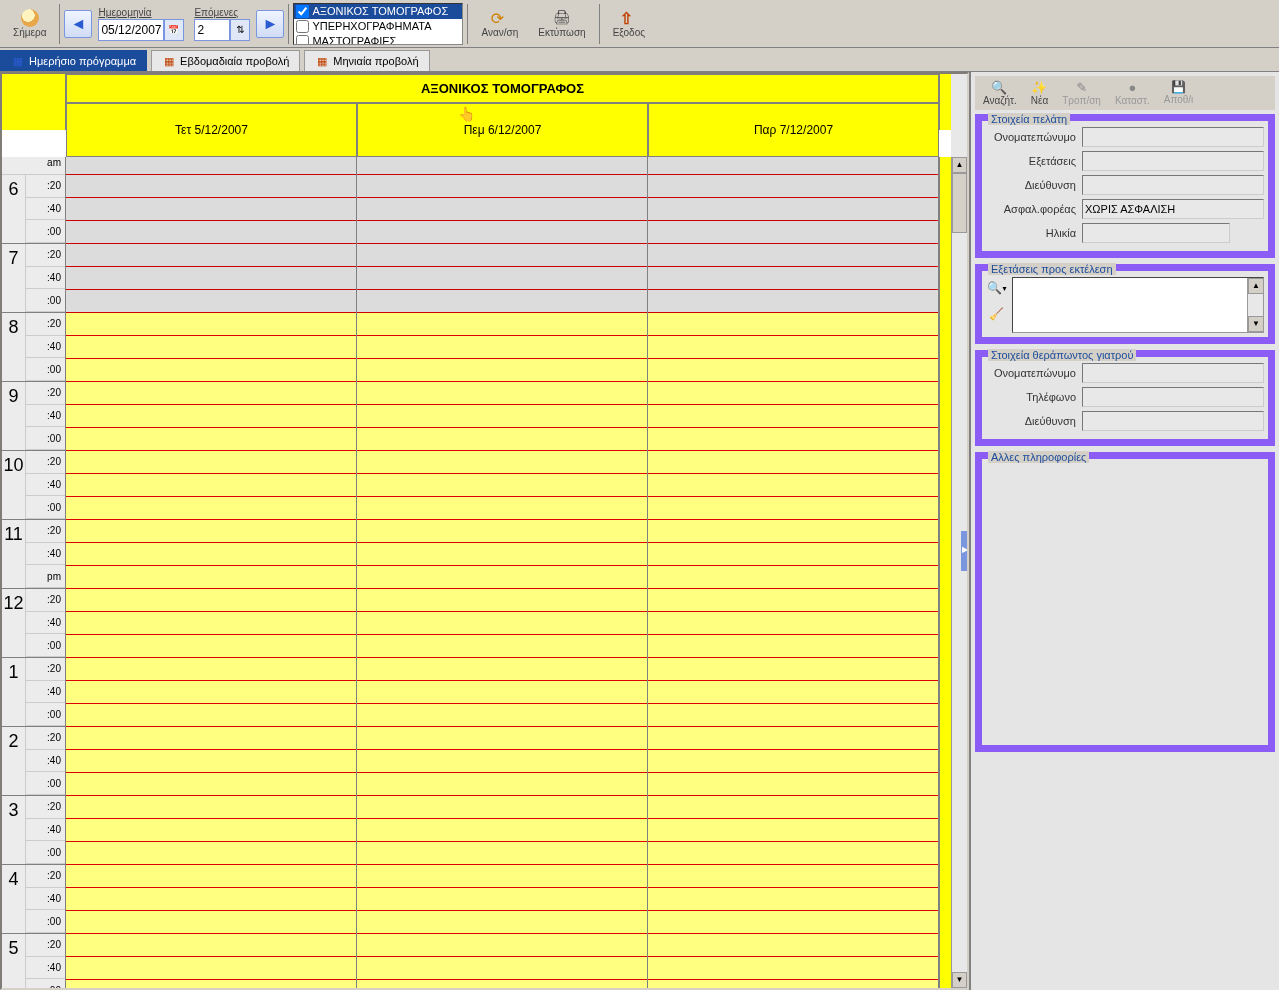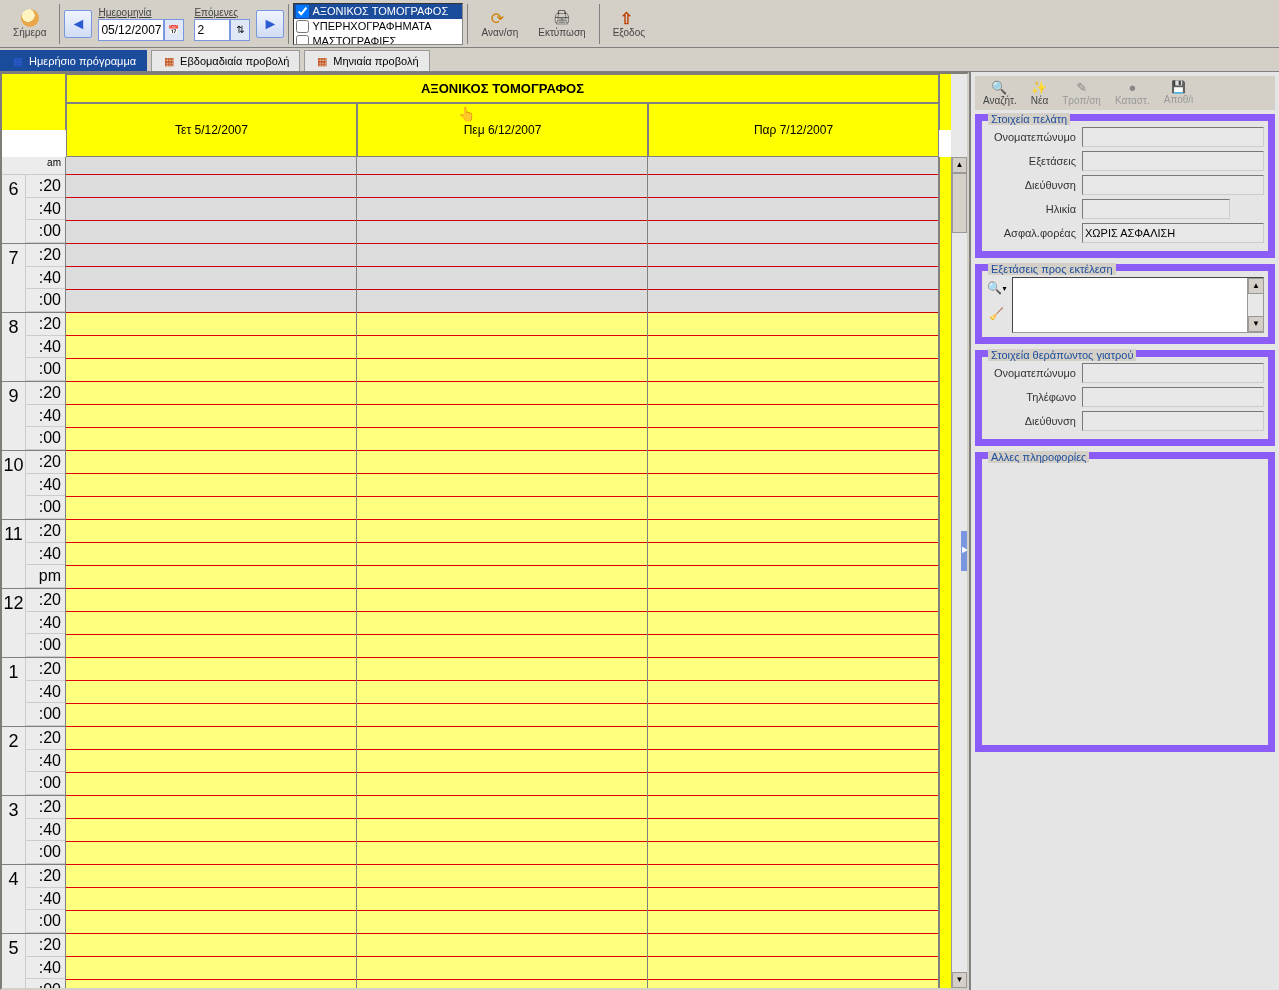--- a/index.html
+++ b/index.html
@@ -37,21 +37,21 @@
 .yellow-spacer { width:64px;background:#ffff00;border-right:1px solid #808080;}
 .resource-header { background:#ffff00;text-align:center;font-weight:bold;font-size:13px;padding:6px;border:1px solid #808080;position:relative;}
 .day-headers { display:flex;background:#ffff00;}
 .day-header { flex:1;text-align:center;padding:19px;border:1px solid #808080;font-size:12px;position:relative;}
 .cursor-hand { position:absolute;left:50%;top:2px;transform:translateX(-44px);font-size:14px;pointer-events:none;}
 .grid-body { display:flex;flex:1;overflow-y:auto;position:relative;}
 .time-col { width:64px;background:#ececec;border-right:1px solid #808080;}
 .hour-row { height:69px;border-bottom:1px solid #808080;display:flex;}
 .hour-label { width:24px;font-size:18px;font-weight:normal;display:flex;align-items:flex-start;justify-content:center;padding-top:4px;border-right:1px solid #ccc;}
 .minute-col { flex:1;display:flex;flex-direction:column;}
-.minute-label { height:23px;font-size:16px;text-align:right;padding-right:4px;border-bottom:1px solid #ccc;display:flex;align-items:center;justify-content:flex-end;}
+.minute-label { height:23px;font-size:10px;text-align:right;padding-right:4px;border-bottom:1px solid #ccc;display:flex;align-items:center;justify-content:flex-end;}
 .day-cols { flex:1;display:flex;}
 .day-col { flex:1;border-right:1px solid #808080;}
 .slot { height:23px;border-bottom:1px solid #d00;}
 .slot.off { background:#dcdcdc;border-bottom-color:#c00;}
 .slot.on { background:#ffff80;border-bottom-color:#d00;}
 .yellow-right { width:12px;background:#ffff00;border-left:1px solid #808080;}
 
 
 .sp-toolbar { display:flex;background:#d4d0c8;padding:2px;gap:2px;margin-bottom:4px;}
 .sp-btn { display:flex;flex-direction:column;align-items:center;padding:2px 6px;font-size:10px;color:#444;cursor:pointer;}
@@ -456,26 +456,26 @@
         </div>
       <div class="form-row">
           <label>Εξετάσεις</label>
           <input style="">
         </div>
       <div class="form-row">
           <label>Διεύθυνση</label>
           <input style="">
         </div>
       <div class="form-row">
+          <label>Ασφαλ.φορέας</label>
+          <input value="ΧΩΡΙΣ ΑΣΦΑΛΙΣΗ" style="">
+        </div>
+      <div class="form-row">
           <label>Ηλικία</label>
           <input style="flex: 0 0 90px;">
-        </div>
-      <div class="form-row">
-          <label>Ασφαλ.φορέας</label>
-          <input value="ΧΩΡΙΣ ΑΣΦΑΛΙΣΗ" style="">
         </div>
     </div>
 
     <div class="fieldset">
       <div class="fieldset-title">Εξετάσεις προς εκτέλεση</div>
       <div class="exam-area">
         <div class="exam-tools">
           <div class="exam-tool">
               <span class="ico-bino"></span>
               <span style="font-size:8px;">▾</span>

